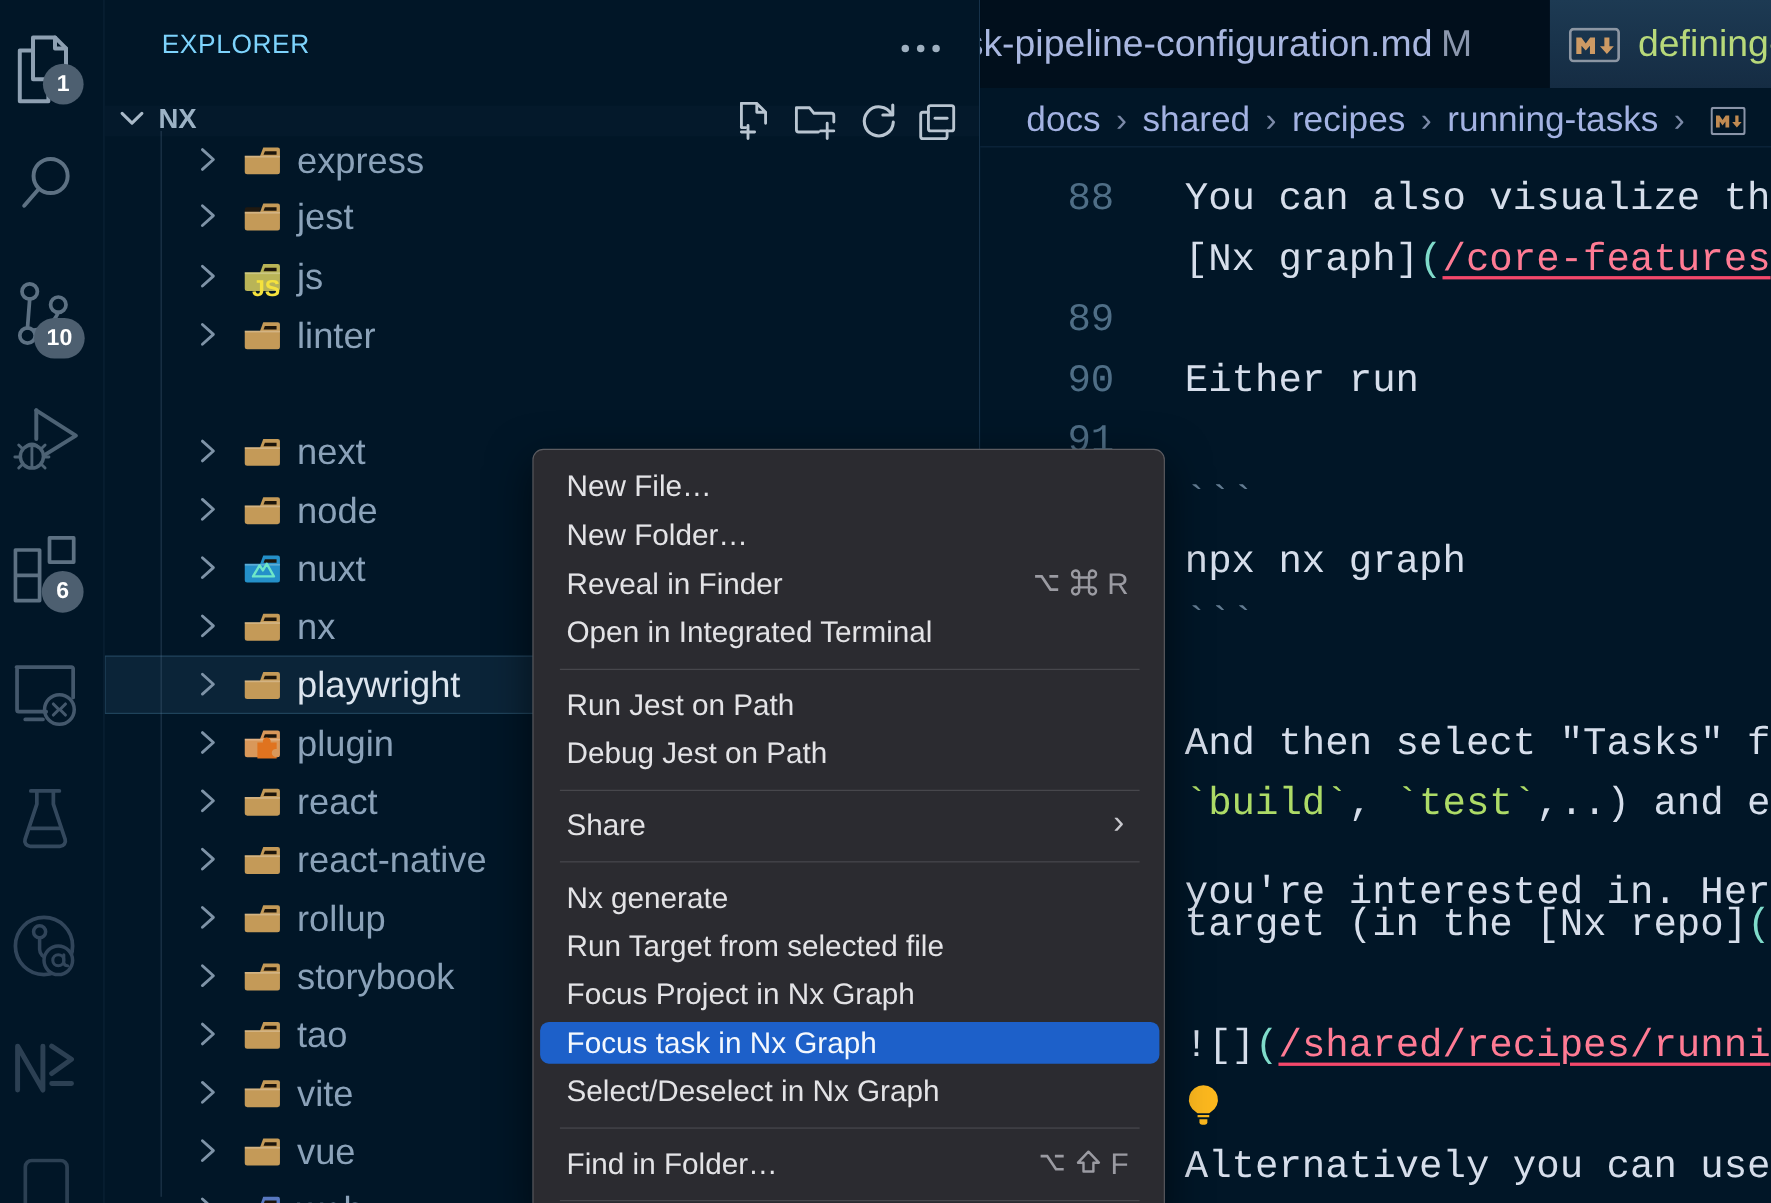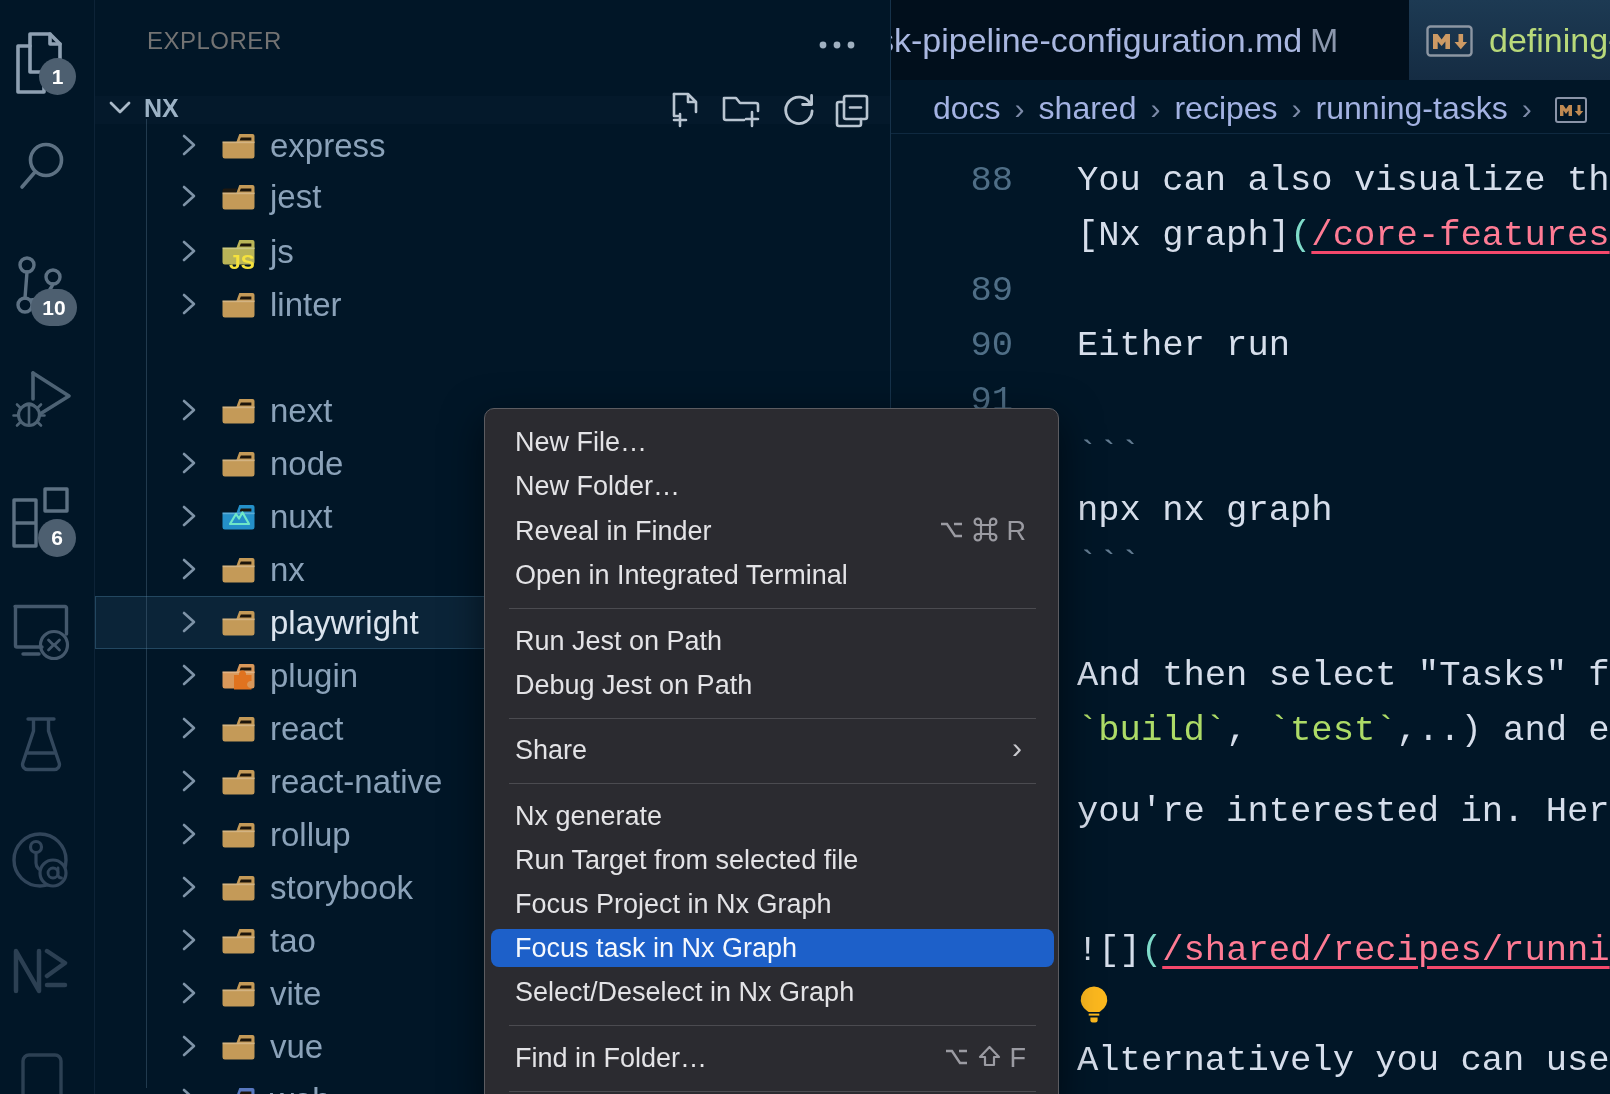--- a/index.html
+++ b/index.html
@@ -9,21 +9,21 @@
   #stage { position:relative; width:1610px; height:1094px; overflow:hidden; }
 
   
   #actbar { left:0; top:0; width:95px; height:1094px; background:#011627;
     border-right:1px solid #0d2337; }
   .badge { position:absolute; background:#4d5f70; color:#fff; font-size:21px; font-weight:bold;
     border-radius:19px; text-align:center; }
 
   
   #sidebar { left:95px; top:0; width:795px; height:1094px; background:#011627; overflow:hidden; }
-  #expl-title { position:absolute; left:52px; top:27px; font-size:24px; color:#737373; letter-spacing:0.5px; }
+  #expl-title { position:absolute; left:52px; top:27px; font-size:24px; color:#7dd3fc; letter-spacing:0.5px; }
   #nx-head { position:absolute; left:0; top:96px; width:795px; height:28px; background:#04192b; }
   #nx-label { position:absolute; left:49px; top:94px; font-size:25px; font-weight:bold; color:#9cb2c5; }
   #tree { position:absolute; left:0; top:119px; width:795px; height:969px; }
   .row { position:absolute; left:0; width:795px; height:53px; }
   .row .chev { position:absolute; left:86px; top:13px; }
   .row .lbl { position:absolute; left:175px; top:0px; line-height:53px; font-size:33px; color:#8ba2b9; white-space:pre; }
   .row .fico { position:absolute; left:127px; top:12px; } .row .fico svg { overflow:visible; }
   .guide { position:absolute; left:51px; top:0px; width:1px; height:969px; background:rgba(95,126,151,0.35); }
   .sel { background:#0b2438; outline:1px solid #234760; outline-offset:-1px; }
   .sel .lbl { color:#dbe4ee; }
@@ -345,20 +345,21 @@
 <div class="ln" style="top:110px">89</div>
 <div class="ln" style="top:165px">90</div>
 <div class="cl" style="top:165px">Either run</div>
 <div class="ln" style="top:220px">91</div>
 <div class="cl" style="top:275px"><span class="dim">```</span></div>
 <div class="cl" style="top:330px">npx nx graph</div>
 <div class="cl" style="top:385px"><span class="dim">```</span></div>
 <div class="cl" style="top:495px">And then select "Tasks" f</div>
 <div class="cl" style="top:550px"><span class="grn">`build`</span>, <span class="grn">`test`</span>,..) and e</div>
 <div class="cl" style="top:631px">you're interested in. Her</div>
+<div class="cl" style="top:660px">target (in the [Nx repo]<span class="teal">(</span></div>
 <div class="cl" style="top:770px">![]<span class="teal">(</span><span class="pinku">/shared/recipes/runni</span></div>
 <div class="cl" style="top:825px"><svg width="38" height="40" viewBox="0 0 38 40" style="position:absolute;left:0px;top:8px">
             <path d="M17 0.5 a13.2 13.2 0 0 1 6.5 24.7 l-1.2 0.9 h-10.6 l-1.2 -0.9 A13.2 13.2 0 0 1 17 0.5 z" fill="#fcb81e"></path>
             <path d="M11.7 27.6 h10.6 v2 h-10.6 z" fill="#fcb81e"></path>
             <path d="M13.4 31.4 h7.2 v2.8 a2.2 2.2 0 0 1 -2.2 2.2 h-2.8 a2.2 2.2 0 0 1 -2.2 -2.2 z" fill="#fcb81e"></path>
           </svg></div>
 <div class="cl" style="top:880px">Alternatively you can use</div>
 </div>
   </div>
   <div class="abs" id="actbar">

